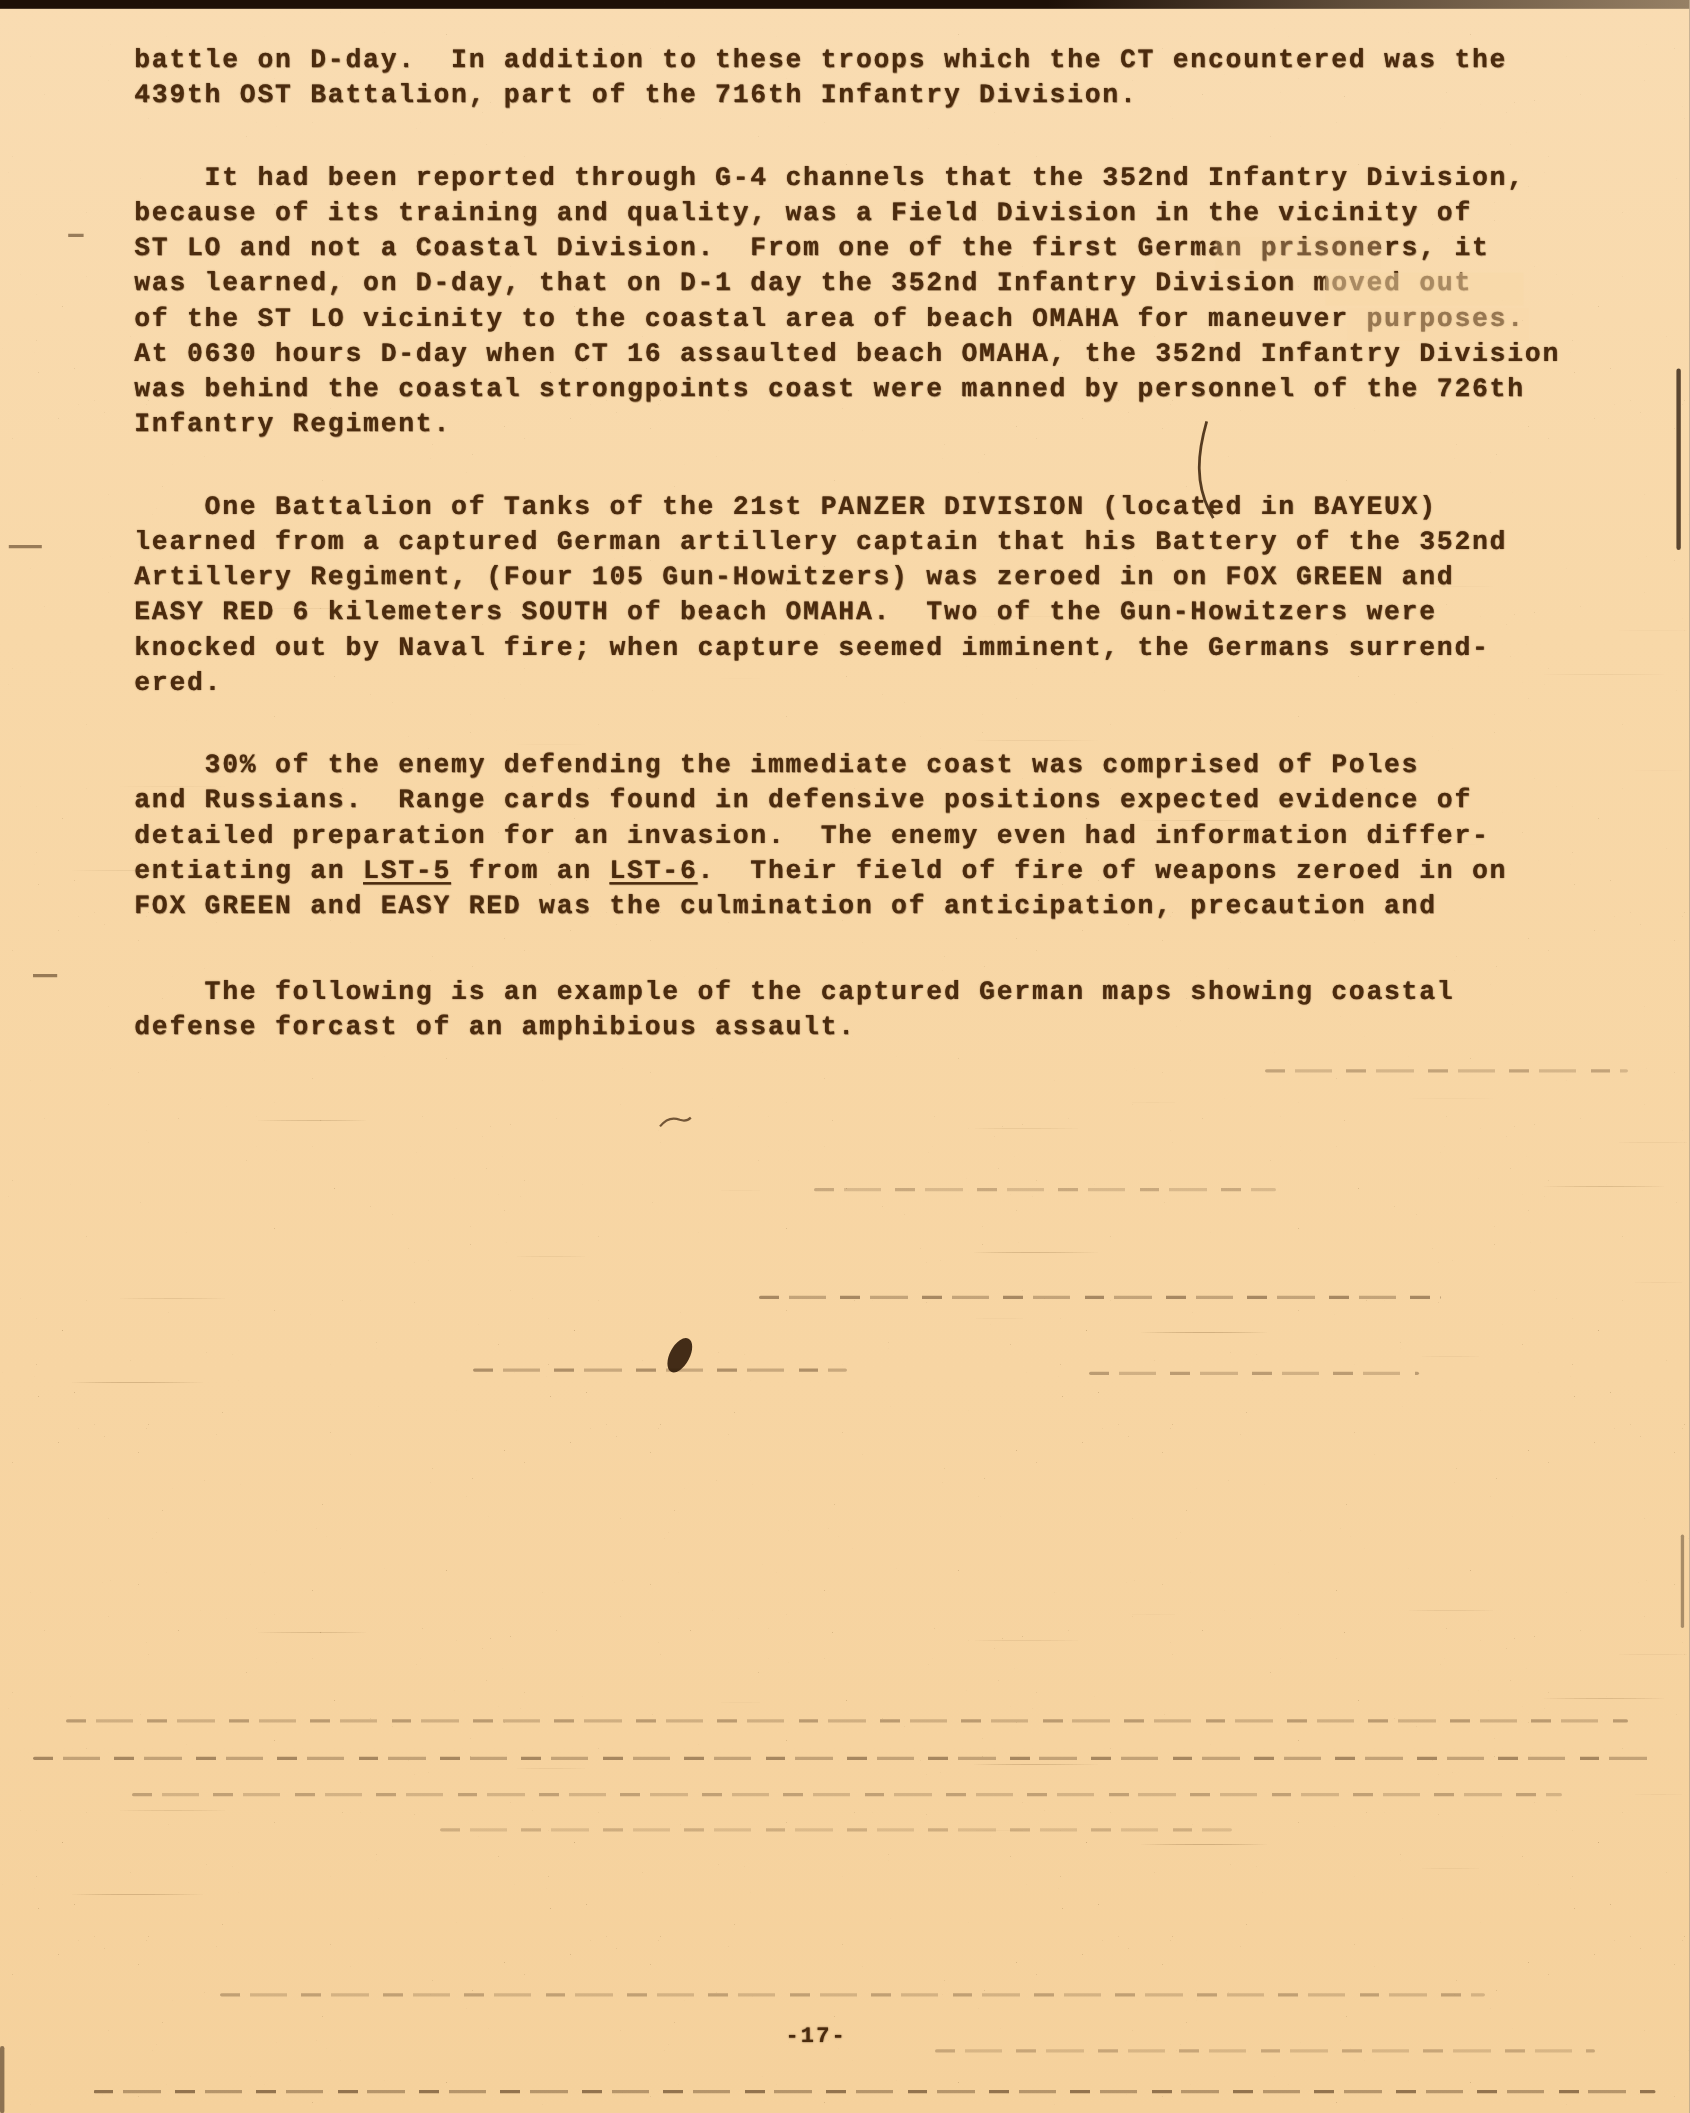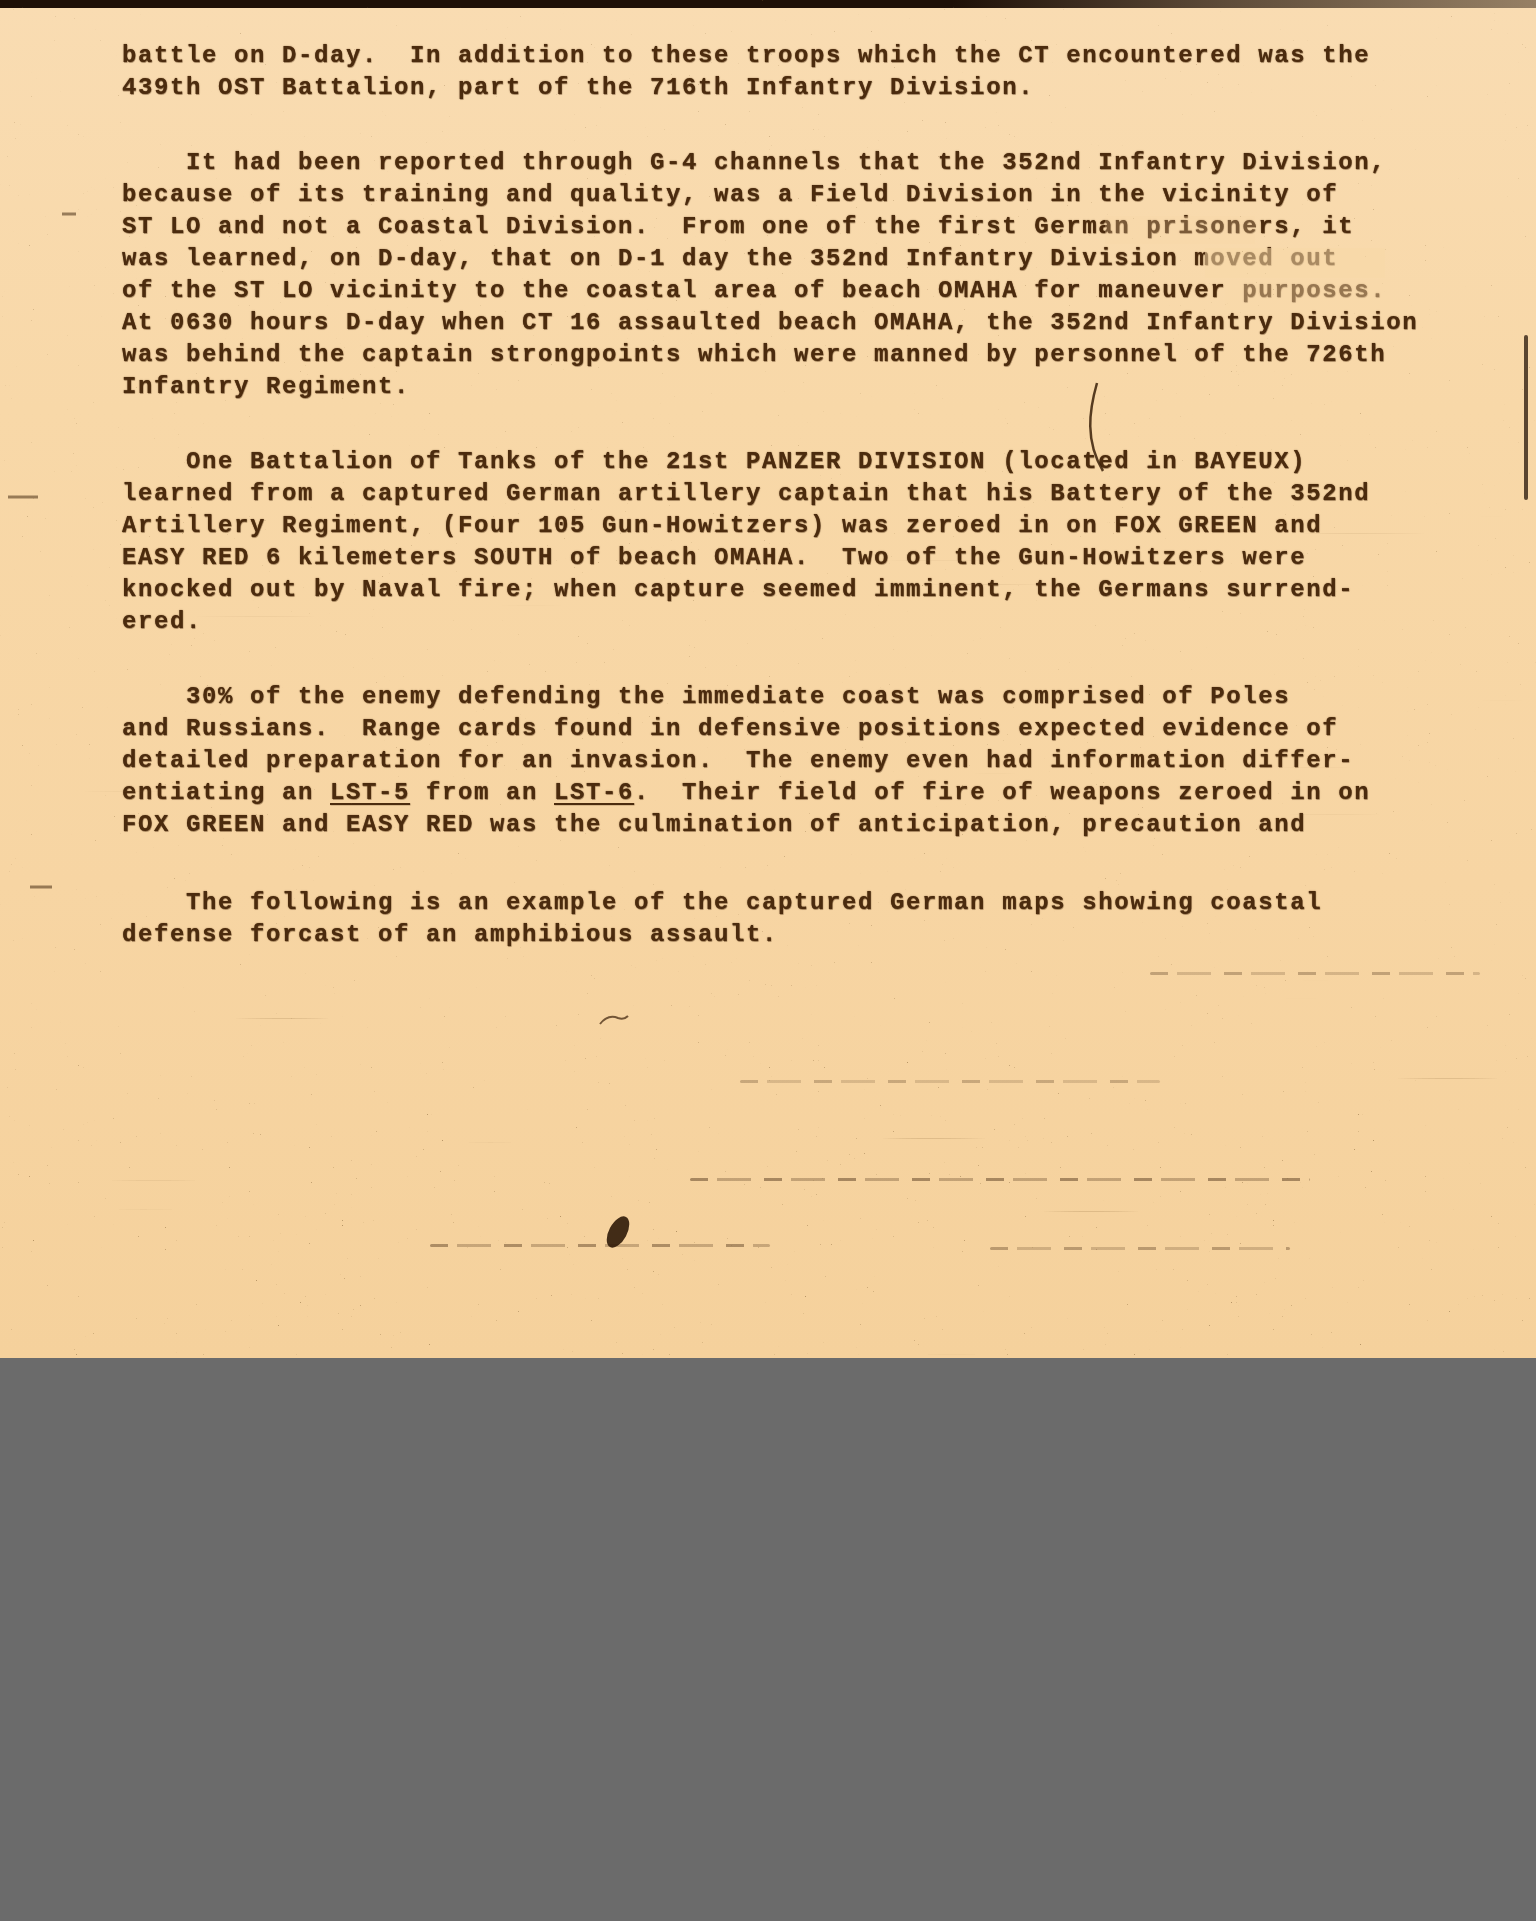--- a/index.html
+++ b/index.html
@@ -1,18 +1,18 @@
 <!DOCTYPE html>
 <html style="--paper: #f8d7a6; --ink: #4b2b0e; --edge: #1e1007;"><head>
 <meta charset="utf-8">
 <style>
   html,body{margin:0;padding:0;background:#6b6b6b;}
   .page{
     position:relative;
-    width:1536px;height:1358px;
+    width:1536px;height:1921px;
     margin:0 auto;
     overflow:hidden;
     background:
       linear-gradient(180deg, #f9dcb2 0%, #f8d8a8 30%, #f7d5a3 65%, #f5d19c 100%);
     background-color:var(--paper,#f8d7a6);
     font-family:"Liberation Mono","DejaVu Sans Mono",monospace;
     font-weight:bold;
     color:var(--ink,#4b2b0e);
   }
   .edge-top{
@@ -62,21 +62,21 @@
       <div class="line">439th OST Battalion, part of the 716th Infantry Division.</div>
     </div>
 
     <div class="para">
       <div class="line">    It had been reported through G-4 channels that the 352nd Infantry Division,</div>
       <div class="line">because of its training and quality, was a Field Division in the vicinity of</div>
       <div class="line">ST LO and not a Coastal Division.  From one of the first German prisoners, it</div>
       <div class="line">was learned, on D-day, that on D-1 day the 352nd Infantry Division moved out</div>
       <div class="line">of the ST LO vicinity to the coastal area of beach OMAHA for maneuver purposes.</div>
       <div class="line">At 0630 hours D-day when CT 16 assaulted beach OMAHA, the 352nd Infantry Division</div>
-      <div class="line">was behind the captain strongpoints which were manned by personnel of the 726th</div>
+      <div class="line">was behind the coastal strongpoints coast were manned by personnel of the 726th</div>
       <div class="line">Infantry Regiment.</div>
     </div>
 
     <div class="para">
       <div class="line">    One Battalion of Tanks of the 21st PANZER DIVISION (located in BAYEUX)</div>
       <div class="line">learned from a captured German artillery captain that his Battery of the 352nd</div>
       <div class="line">Artillery Regiment, (Four 105 Gun-Howitzers) was zeroed in on FOX GREEN and</div>
       <div class="line">EASY RED 6 kilemeters SOUTH of beach OMAHA.  Two of the Gun-Howitzers were</div>
       <div class="line">knocked out by Naval fire; when capture seemed imminent, the Germans surrend-</div>
       <div class="line">ered.</div>

